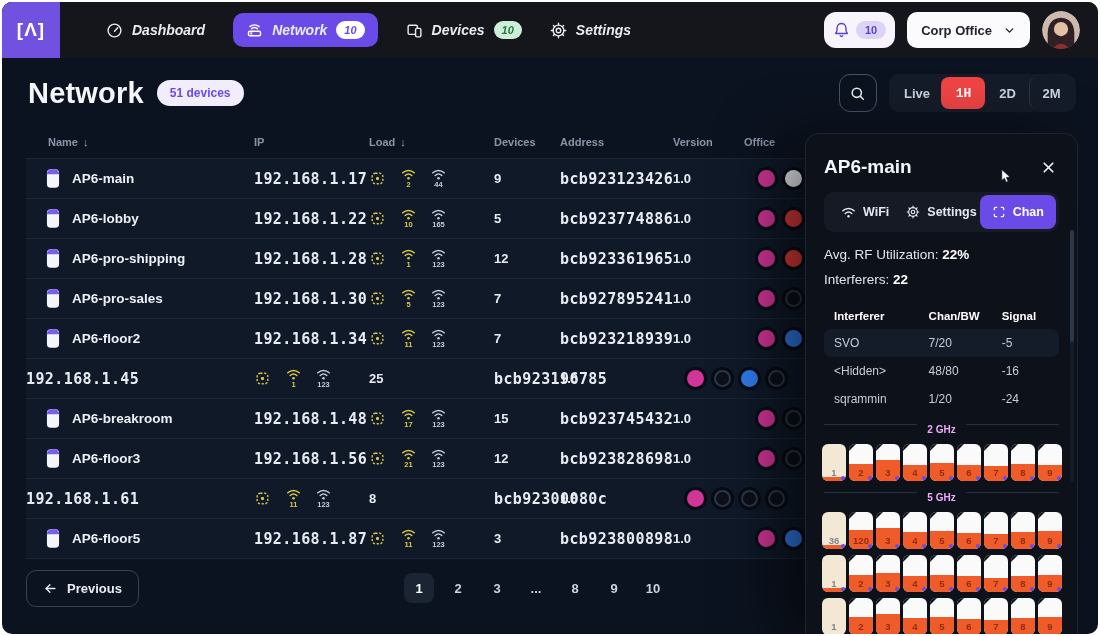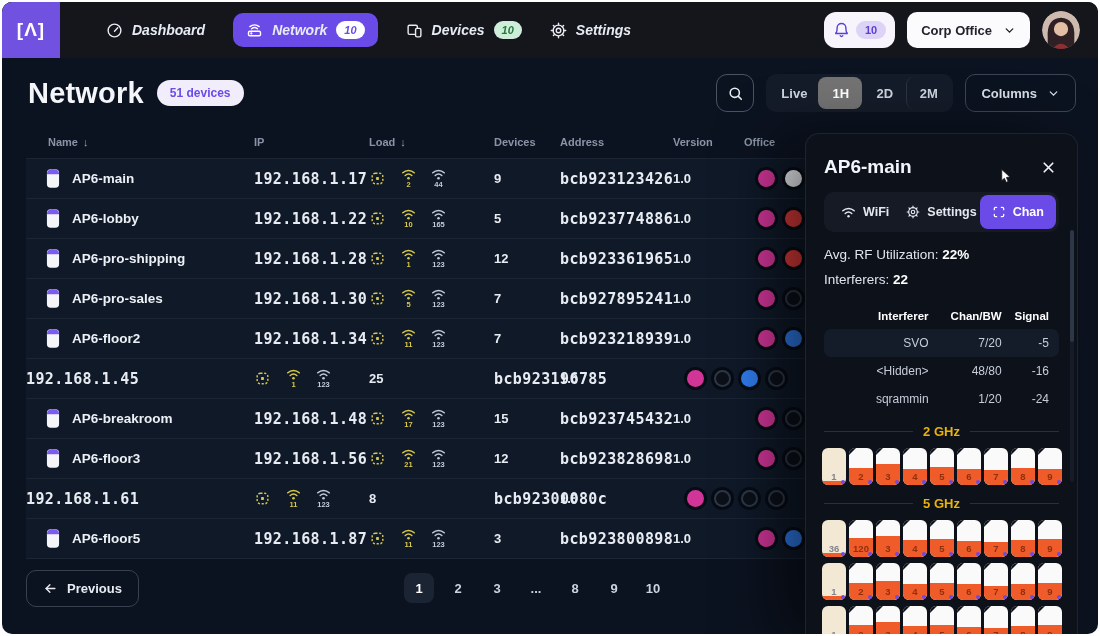--- a/index.html
+++ b/index.html
@@ -32,21 +32,21 @@
   .page-title { font-size:29px; margin:0; color:#f4f6fa; font-weight:800; letter-spacing:.2px; }
   .devices-badge { margin-left:13px; background:#f1edfb; color:#6a4be8; font-size:12px; font-weight:700;
     padding:6px 13px; border-radius:999px; }
   .header-right { margin-left:auto; display:flex; align-items:center; gap:12px; }
   .icon-btn { width:38px; height:38px; border:1.5px solid #4a5364; border-radius:11px; background:transparent;
     display:flex; align-items:center; justify-content:center; cursor:pointer; }
   .segmented { display:flex; align-items:center; background:#151c29; border-radius:10px; padding:3px; height:38px; }
   .seg-item { min-width:44px; padding:0 11px; height:32px; display:flex; align-items:center; justify-content:center;
     color:#cdd4e0; font-size:13px; font-weight:600; border-radius:8px; cursor:pointer; border-left:1px solid transparent; }
   .seg-item:not(.active) + .seg-item:not(.active) { border-left-color:#2b3443; }
-  .seg-item.active { background:#737373; color:#fff; }
+  .seg-item.active { background:#ef4444; color:#fff;font-family:Liberation Mono, monospace; }
   .columns-btn { height:38px; padding:0 15px; border:1.5px solid #3c4555; border-radius:10px; background:transparent;
     color:#d8dee8; font-size:13px; font-weight:600; display:flex; align-items:center; gap:10px; cursor:pointer; }
 
   
   .table { margin:2px 22px 0 24px; }
   .thead, .trow { display:grid; grid-template-columns:228px 115px 125px 66px 113px 71px 1fr; align-items:center; }
   .thead { height:32px; color:#8b94a7; font-size:11px; font-weight:600; }
   .th { display:flex; align-items:center; gap:5px; }
   .th:first-child { padding-left:22px; }
   .sort-arrow { font-size:11px; color:#9aa3b5; }
@@ -87,27 +87,27 @@
   .panel-title { margin:0; font-size:19px; font-weight:700; color:#f2f5fa; }
   .close-btn { margin-left:auto; background:none; border:none; padding:2px; cursor:pointer; display:flex; }
   .cursor-icon { position:absolute; left:192px; top:34px; }
   .panel-tabs { margin:0 18px; background:#151a24; border-radius:10px; padding:3px; display:flex; height:40px; }
   .ptab { flex:1; display:flex; align-items:center; justify-content:center; gap:7px; color:#e3e8f0;
     font-size:12.5px; font-weight:600; border-radius:8px; cursor:pointer; }
   .ptab.active { background:#6a4be8; color:#fff; }
   .panel-stats { padding:15px 18px 2px; }
   .stat { color:#dfe5ee; font-size:13.5px; margin-bottom:10px; }
   .stat b { color:#ffffff; font-weight:800; }
-  .mini-table { margin:4px 18px 0;text-align:right; }
+  .mini-table { margin:4px 18px 0; }
   .mini-head, .mini-row { display:grid; grid-template-columns:44% 34% 22%; padding:7px 10px; }
   .mini-head { color:#ffffff; font-weight:700; font-size:11.5px; }
   .mini-row { color:#c6cdd9; font-size:12px; border-radius:7px; }
   .mini-row.hl { background:#141b29; }
-  .band-divider { display:flex; align-items:center; gap:10px; margin:11px 18px 9px; color:#eab308;
-    font-size:13px; font-weight:700; }
+  .band-divider { display:flex; gap:10px; margin:11px 18px 9px; color:#f0abfc;
+    font-size:10px; font-weight:700; }
   .band-divider .line { flex:1; height:1px; background:#27303e; }
   .band-row { display:flex; gap:3px; padding:0 16px; margin-bottom:6px; }
   .chan-cell { position:relative; width:24px; height:37px; background:#fafafa; border-radius:6px;
     overflow:hidden; flex:none; }
   .chan-cell .fill { position:absolute; left:0; right:0; bottom:0; background:#f05b2a; }
   .chan-cell .num { position:absolute; bottom:3px; width:100%; text-align:center; font-size:9.5px;
     font-weight:700; color:#8f2f0e; }
   .chan-cell.cream { background:#f2e8d3; }
   .chan-cell.cream .num { color:#83838b; }
   .chan-cell .notch { position:absolute; top:0; left:0; width:7px; height:7px; background:#0d1119;
@@ -206,28 +206,20 @@
               <path d="M16 16l4.2 4.2"></path>
             </svg>
         </span>
       </button>
       <div class="segmented" id="segmented">
           <div class="seg-item">Live</div>
           <div class="seg-item active">1H</div>
           <div class="seg-item">2D</div>
           <div class="seg-item">2M</div>
         </div>
-      <button class="columns-btn">
-        <span>Columns</span>
-        <span style="display:flex">
-          <svg viewBox="0 0 24 24" width="13" height="13" fill="none" stroke="#d8dee8" stroke-width="2.4" stroke-linecap="round">
-              <path d="M6 9l6 6 6-6"></path>
-            </svg>
-        </span>
-      </button>
     </div>
   </div>
 
   <div class="table">
     <div class="thead" id="thead">
         <div class="th">
           <span>Name</span>
           <span class="sort-arrow">↓</span>
         </div>
         <div class="th">

